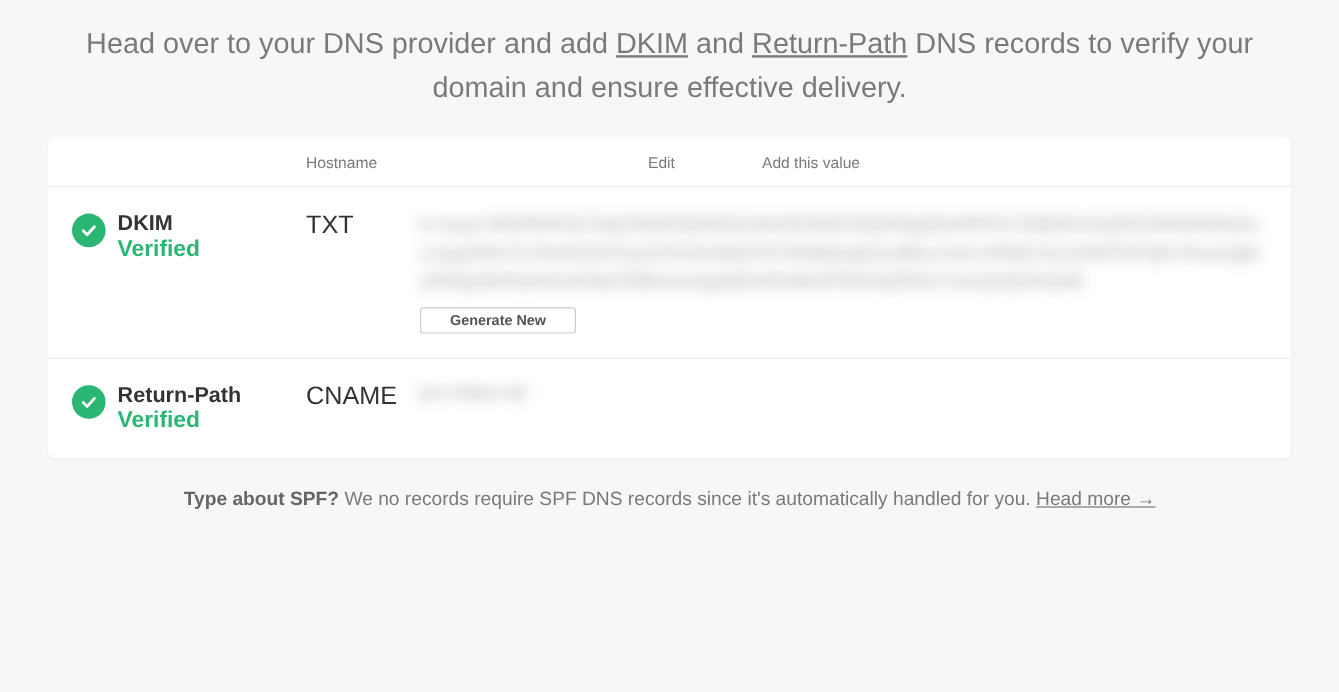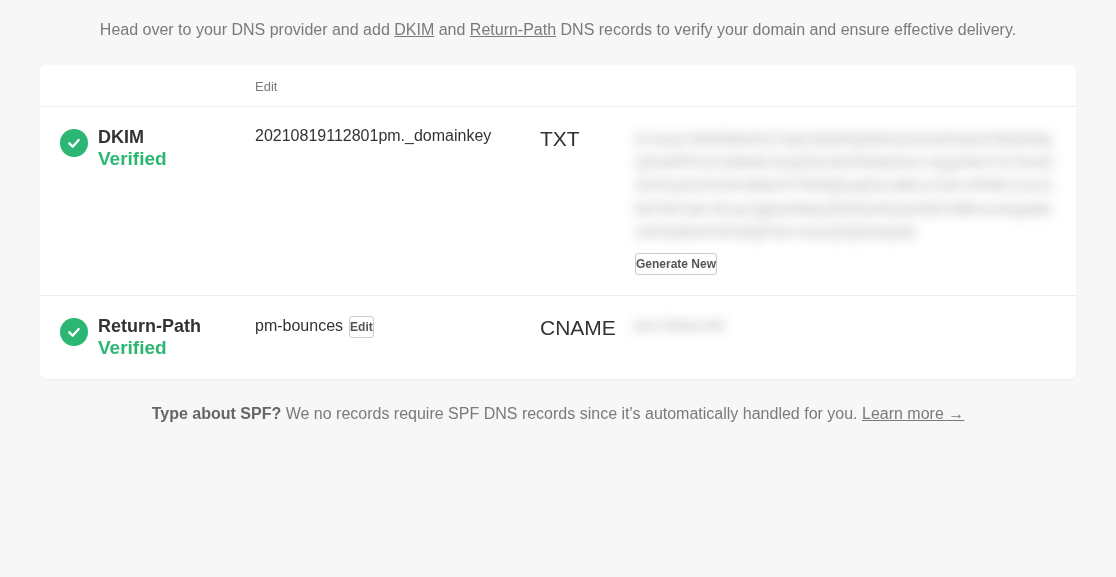--- a/index.html
+++ b/index.html
@@ -7,21 +7,21 @@
     font-family: -apple-system, BlinkMacSystemFont, "Segoe UI", Helvetica, Arial, sans-serif;
     background: #f7f7f7;
     color: #333;
     width: 1116px;
     height: 577px;
     overflow: hidden;
   }
   .header-text {
     text-align: center;
     padding: 18px 40px 22px;
-    font-size: 16px;
+    font-size: 24px;
     color: #7a7a7a;
     line-height: 1.55;
   }
   .header-text .u { text-decoration: underline; color: #7a7a7a; cursor: pointer; }
   .panel {
     background: #fff;
     border-radius: 6px;
     margin: 0 40px;
     box-shadow: 0 1px 2px rgba(0,0,0,0.04);
   }
@@ -76,21 +76,21 @@
     filter: blur(3px);
     font-size: 15px;
   }
   .btn-sm {
     display: inline-block;
     border: 1px solid #ccc;
     background: #fff;
     color: #555;
     font-weight: 600;
     font-size: 12px;
-    padding: 3px 0;
+    padding: 3px 24px;
     border-radius: 3px;
     cursor: pointer;
   }
   .footer-note {
     text-align: center;
     padding: 26px 40px 10px;
     font-size: 16px;
     color: #7a7a7a;
   }
   .footer-note .b { font-weight: 700; color: #666; }
@@ -100,62 +100,59 @@
 <body>
 
 <div class="header-text">
   <span>Head over to your DNS provider and add </span><span class="u">DKIM</span><span> and </span><span class="u">Return-Path</span><span> DNS records to verify your domain and ensure effective delivery.</span>
 </div>
 
 <div class="panel">
 
   <div class="thead">
     <div class="col-status"></div>
+    <div class="col-host">Hostname</div>
     <div class="col-type">Edit</div>
+    <div class="col-value">Add this value</div>
   </div>
 
   <div class="row">
     <div class="status-cell">
       <div class="check-badge">
         <svg viewBox="0 0 24 24" fill="none" stroke="#fff" stroke-width="3.5" stroke-linecap="round" stroke-linejoin="round">
             <polyline points="5 12.5 10 17.5 19 7.5"></polyline>
           </svg>
       </div>
       <div class="status-text">
         <div class="title">DKIM</div>
         <div class="verified">Verified</div>
       </div>
     </div>
-    <div class="host-cell">20210819112801pm._domainkey</div>
     <div class="type-cell">TXT</div>
     <div class="value-cell">
       <div class="blur-block">k=rsa;p=MIGfMA0GCSqGSIb3DQEBAQUAA4GNADCBiQKBgQDwIRP/UC3SBsEmGqZ9ZJW3/DkMoGeLnQg1fWn7/zYtIxN2SnFCjxOCKG9v3b4jYfcTNh5ijSsq631uBItLa7od+v/RtdC2UzJ1lWT947qR+Rcac2gbto/NMqJ0fzfVjH4OuKhitdY9tf6mcwGjaNBcWToIMmPSPDdQPNUYckcQ2QIDAQAB</div>
       <button class="btn-sm">Generate New</button>
     </div>
   </div>
 
   <div class="row">
     <div class="status-cell">
       <div class="check-badge">
         <svg viewBox="0 0 24 24" fill="none" stroke="#fff" stroke-width="3.5" stroke-linecap="round" stroke-linejoin="round">
             <polyline points="5 12.5 10 17.5 19 7.5"></polyline>
           </svg>
       </div>
       <div class="status-text">
         <div class="title">Return-Path</div>
         <div class="verified">Verified</div>
       </div>
     </div>
-    <div class="host-cell">
-      <span>pm-bounces</span>
-      <button class="btn-sm">Edit</button>
-    </div>
     <div class="type-cell">CNAME</div>
     <div class="value-cell">
       <span class="blur-line">pm.mtasv.net</span>
     </div>
   </div>
 
 </div>
 
 <div class="footer-note">
-  <span class="b">Type about SPF?</span><span> We no records require SPF DNS records since it's automatically handled for you. </span><span class="lk">Learn more →</span>
+  <span class="b">Type about SPF?</span><span> We no records require SPF DNS records since it's automatically handled for you. </span><span class="lk">Head more →</span>
 </div>
 
 </body></html>

